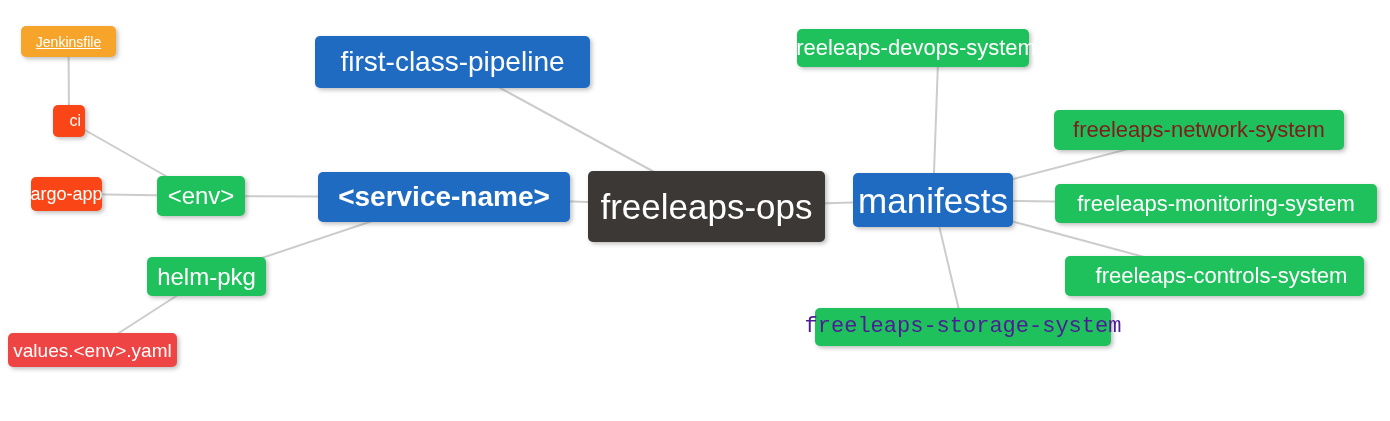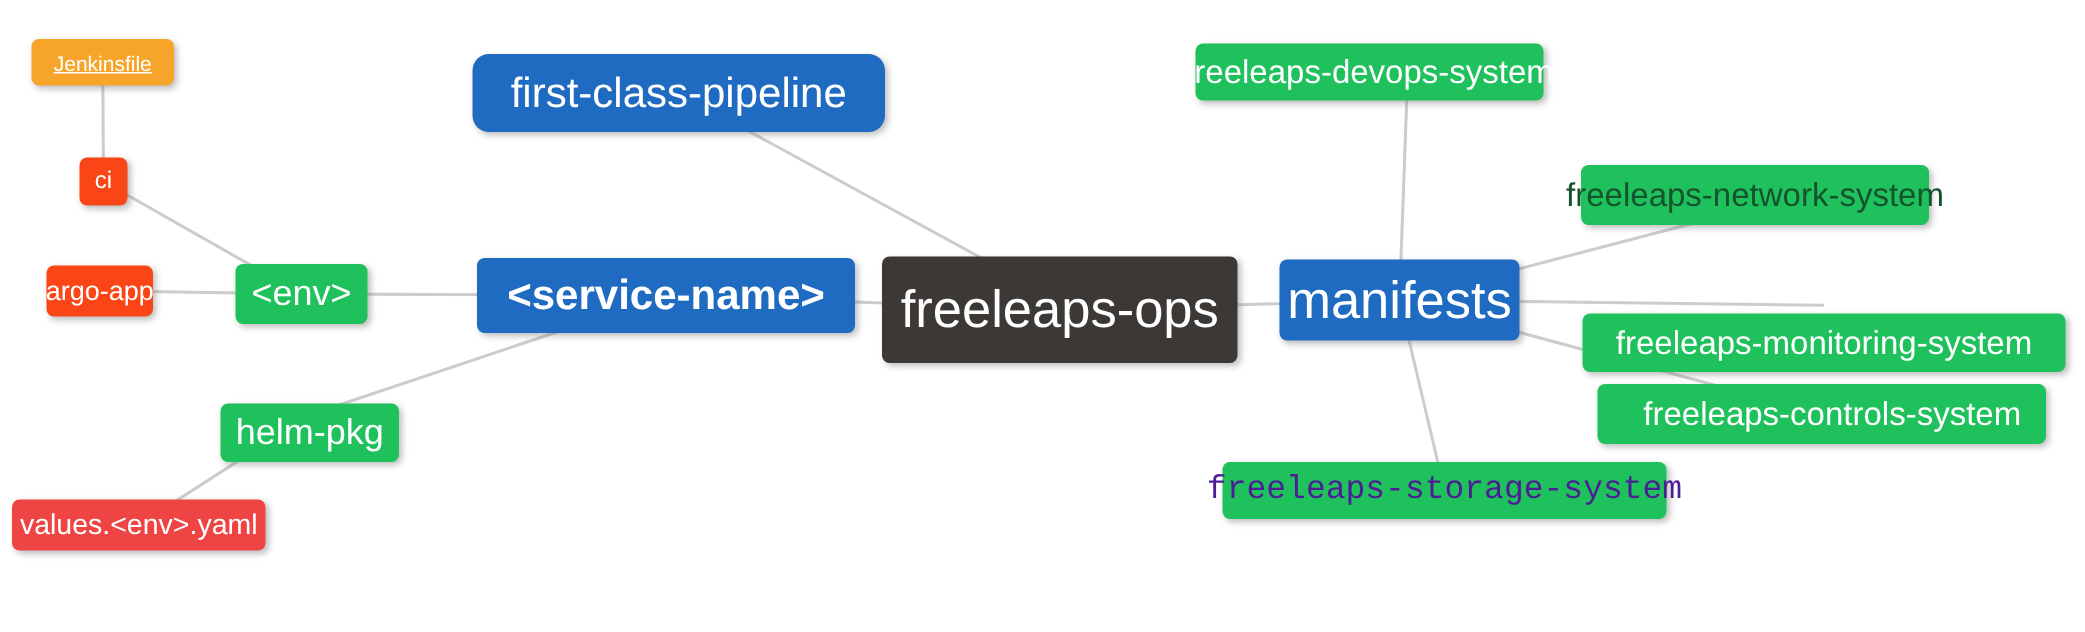--- a/index.html
+++ b/index.html
@@ -59,54 +59,54 @@
       <line x1="933" y1="200" x2="938.5" y2="48" stroke="#cccccc" stroke-width="2"></line>
       <line x1="933" y1="200" x2="1201" y2="130" stroke="#cccccc" stroke-width="2"></line>
       <line x1="933" y1="200" x2="1216" y2="203.5" stroke="#cccccc" stroke-width="2"></line>
       <line x1="933" y1="200" x2="1214.5" y2="276" stroke="#cccccc" stroke-width="2"></line>
       <line x1="933" y1="200" x2="963" y2="327" stroke="#cccccc" stroke-width="2"></line>
     </svg>
   <div id="nodes-layer">
       <div class="node" style="left: 21px; top: 26px; width: 95px; height: 31px; background: rgb(247, 165, 42); color: rgb(255, 255, 255); font-size: 14px; text-decoration: underline;">
         <span>Jenkinsfile</span>
       </div>
-      <div class="node" style="left: 53px; top: 105px; width: 32px; height: 32px; background: rgb(250, 70, 22); color: rgb(255, 255, 255); font-size: 16px;">
+      <div class="node" style="left: 53px; top: 105px; width: 32px; height: 32px; background: rgb(250, 70, 22); color: rgb(255, 255, 255); font-size: 16px; justify-content: flex-end;">
         <span>ci</span>
       </div>
       <div class="node" style="left: 31px; top: 177px; width: 71px; height: 34px; background: rgb(250, 70, 22); color: rgb(255, 255, 255); font-size: 18px;">
         <span>argo-app</span>
       </div>
       <div class="node" style="left: 157px; top: 176px; width: 88px; height: 40px; background: rgb(31, 193, 92); color: rgb(255, 255, 255); font-size: 24px;">
         <span>&lt;env&gt;</span>
       </div>
-      <div class="node" style="left: 147px; top: 269px; width: 119px; height: 39px; background: rgb(31, 193, 92); color: rgb(255, 255, 255); font-size: 24px;">
+      <div class="node" style="left: 147px; top: 257px; width: 119px; height: 39px; background: rgb(31, 193, 92); color: rgb(255, 255, 255); font-size: 24px;">
         <span>helm-pkg</span>
       </div>
       <div class="node" style="left: 8px; top: 333px; width: 169px; height: 34px; background: #ef4444; color: rgb(255, 255, 255); font-size: 19px;">
         <span>values.&lt;env&gt;.yaml</span>
       </div>
-      <div class="node" style="left: 315px; top: 36px; width: 275px; height: 52px; background: rgb(30, 107, 193); color: rgb(255, 255, 255); font-size: 28px; border-radius: 11px;">
+      <div class="node" style="left: 315px; top: 36px; width: 275px; height: 52px; background: rgb(30, 107, 193); color: rgb(255, 255, 255); font-size: 28px;">
         <span>first-class-pipeline</span>
       </div>
       <div class="node" style="left: 318px; top: 172px; width: 252px; height: 50px; background: rgb(30, 107, 193); color: rgb(255, 255, 255); font-size: 28px; font-weight: bold;">
         <span>&lt;service-name&gt;</span>
       </div>
       <div class="node" style="left: 588px; top: 171px; width: 237px; height: 71px; background: rgb(59, 56, 53); color: rgb(255, 255, 255); font-size: 35px;">
         <span>freeleaps-ops</span>
       </div>
       <div class="node" style="left: 853px; top: 173px; width: 160px; height: 54px; background: rgb(30, 107, 193); color: rgb(255, 255, 255); font-size: 35px; justify-content: center;">
         <span>manifests</span>
       </div>
       <div class="node" style="left: 797px; top: 29px; width: 232px; height: 38px; background: rgb(31, 193, 92); color: rgb(255, 255, 255); font-size: 22px;">
         <span>freeleaps-devops-system</span>
       </div>
-      <div class="node" style="left: 1054px; top: 110px; width: 232px; height: 40px; background: rgb(31, 193, 92); color: #14532d; font-size: 22px;">
+      <div class="node" style="left: 1054px; top: 110px; width: 290px; height: 40px; background: rgb(31, 193, 92); color: #7f1d1d; font-size: 22px;">
         <span>freeleaps-network-system</span>
       </div>
-      <div class="node" style="left: 1055px; top: 184px; width: 322px; height: 39px; background: rgb(31, 193, 92); color: rgb(255, 255, 255); font-size: 22px; margin-top: 25px;">
+      <div class="node" style="left: 1055px; top: 184px; width: 322px; height: 39px; background: rgb(31, 193, 92); color: rgb(255, 255, 255); font-size: 22px;">
         <span>freeleaps-monitoring-system</span>
       </div>
       <div class="node" style="left: 1065px; top: 256px; width: 299px; height: 40px; background: rgb(31, 193, 92); color: rgb(255, 255, 255); font-size: 22px; padding-left: 14px;">
         <span>freeleaps-controls-system</span>
       </div>
       <div class="node" style="left: 815px; top: 308px; width: 296px; height: 38px; background: rgb(31, 193, 92); color: #4c1d95; font-size: 22px; font-family: Liberation Mono, monospace;">
         <span>freeleaps-storage-system</span>
       </div>
     </div>
 </div>

